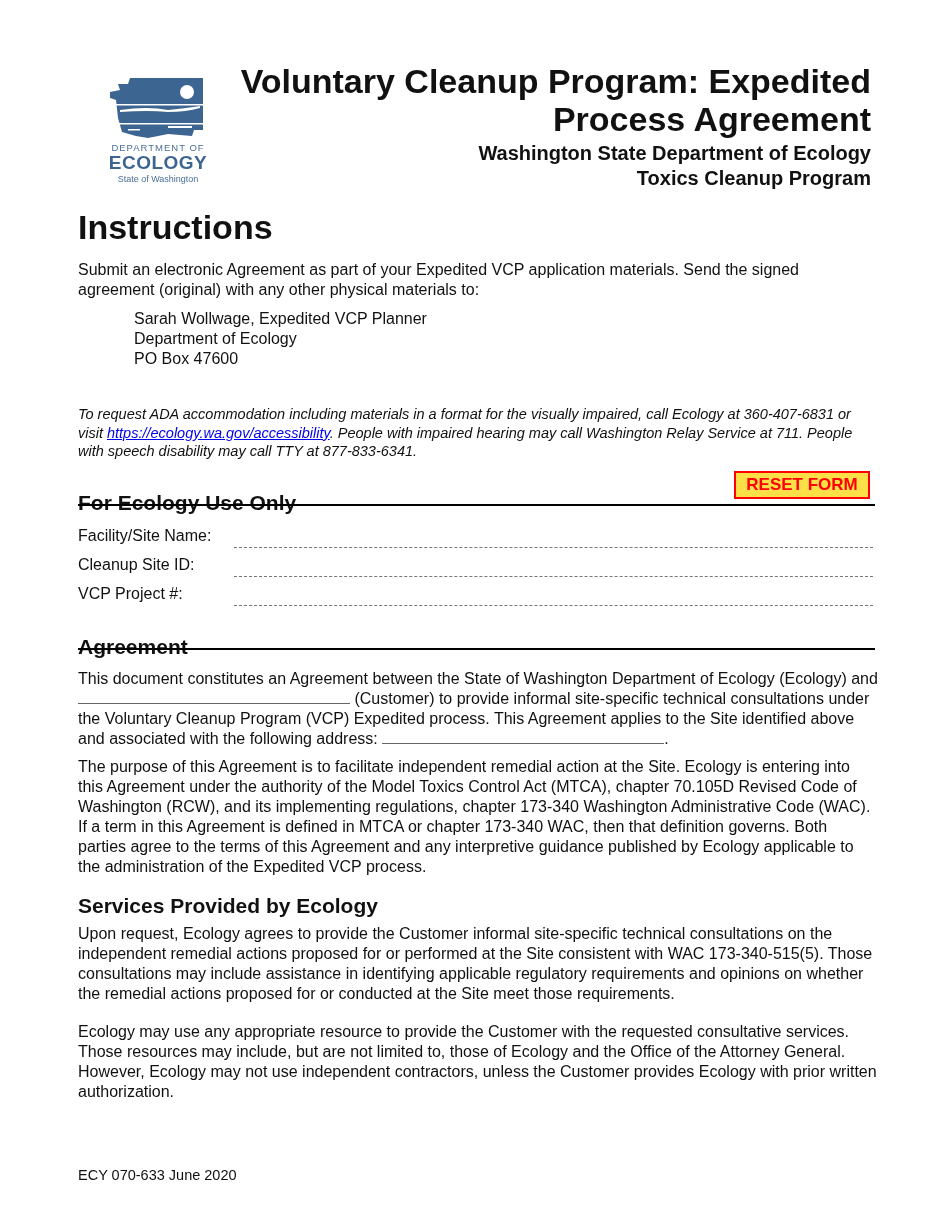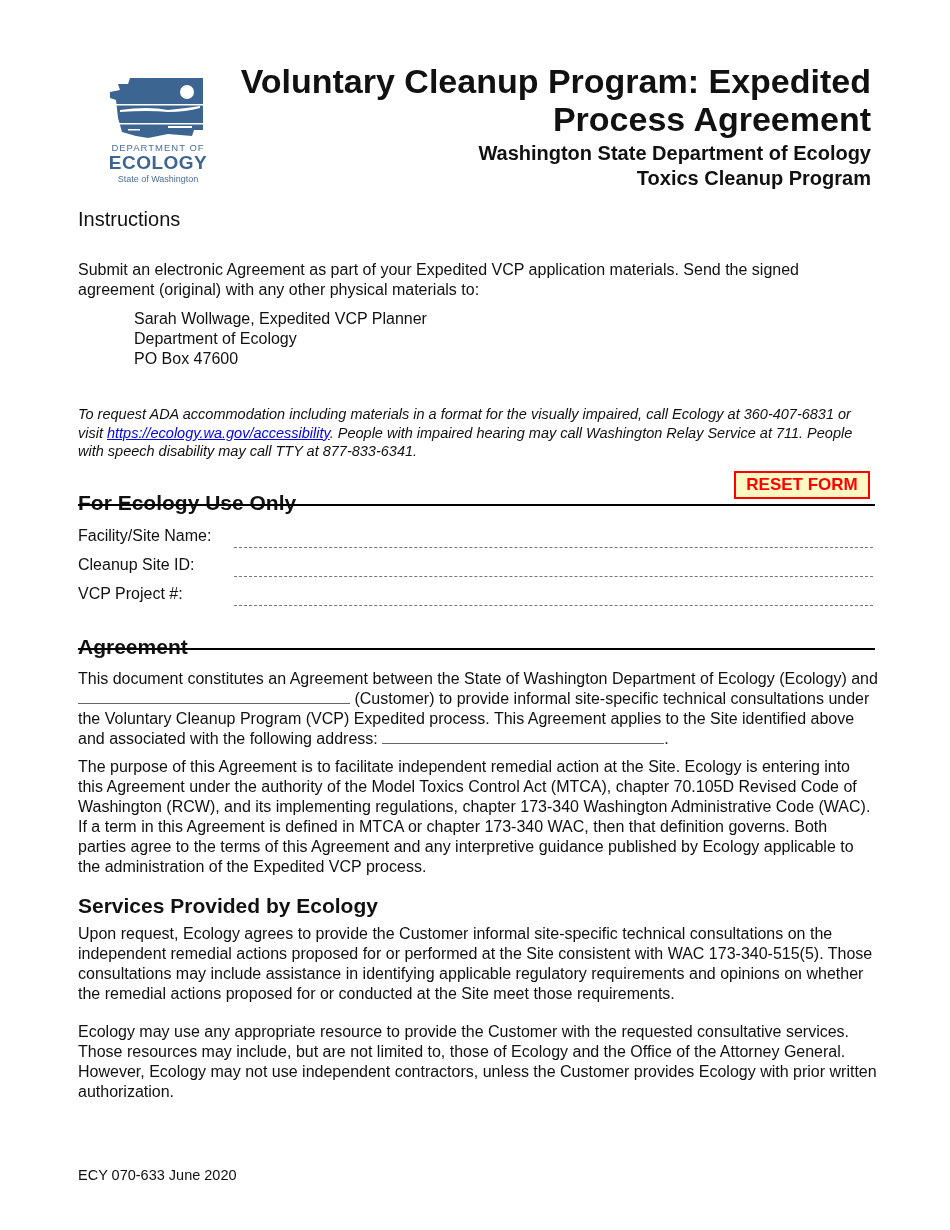--- a/index.html
+++ b/index.html
@@ -13,31 +13,31 @@
   .logo-text1 { position: absolute; left: 0; top: 68px; width: 100px; text-align: center;
     font-size: 9.5px; letter-spacing: 1px; color: #4a6f97; }
   .logo-text2 { position: absolute; left: 0; top: 78px; width: 100px; text-align: center;
     font-size: 19px; letter-spacing: 0.5px; color: #3d6591; font-weight: bold; }
   .logo-text3 { position: absolute; left: 0; top: 100px; width: 100px; text-align: center;
     font-size: 9px; color: #4a6f97; }
 
   .title { right: 79px; top: 62px; text-align: right; font-weight: bold; font-size: 34px; line-height: 38px; }
   .subtitle { right: 79px; top: 141px; text-align: right; font-weight: bold; font-size: 20px; line-height: 25px; }
 
-  .h-instructions { left: 78px; top: 208px; font-size: 20px; font-weight: normal; }
+  .h-instructions { left: 78px; top: 208px; font-size: 34px; font-weight: bold; }
   .p { font-size: 16px; line-height: 20px; }
   .p1 { left: 78px; top: 260px; width: 800px; }
   .address { left: 134px; top: 309px; font-size: 16px; line-height: 20px; }
   .ada { left: 78px; top: 405px; width: 800px; font-size: 14.5px; line-height: 18.5px; font-style: italic; }
   .ada a { color: #0000ee; text-decoration: underline; }
 
   .section-h { left: 78px; font-size: 21px; font-weight: bold; margin-top: 12px; }
   .rule { left: 78px; width: 797px; height: 2px; background: #000; }
 
-  .reset { left: 734px; top: 471px; width: 136px; height: 28px; background: #fef9c3;
+  .reset { left: 734px; top: 471px; width: 136px; height: 28px; background: #fde047;
     border: 2px solid #ff0000; box-sizing: border-box; color: #ff0000; font-weight: bold;
     font-size: 17px; display: flex; align-items: center; justify-content: center; cursor: pointer; }
 
   .field-label { left: 78px; font-size: 16px; }
   .field-line { left: 234px; width: 635px; height: 20px; border: none; border-bottom: 1px dashed #777;
     background: transparent; outline: none; font-family: "Liberation Sans", sans-serif; font-size: 15px; }
 
   .agree { left: 78px; top: 669px; width: 800px; font-size: 16px; line-height: 20px; }
   .blank { display: inline-block; border-bottom: 1px solid #666; height: 14px; vertical-align: baseline; }
   .purpose { left: 78px; top: 757px; width: 800px; }

